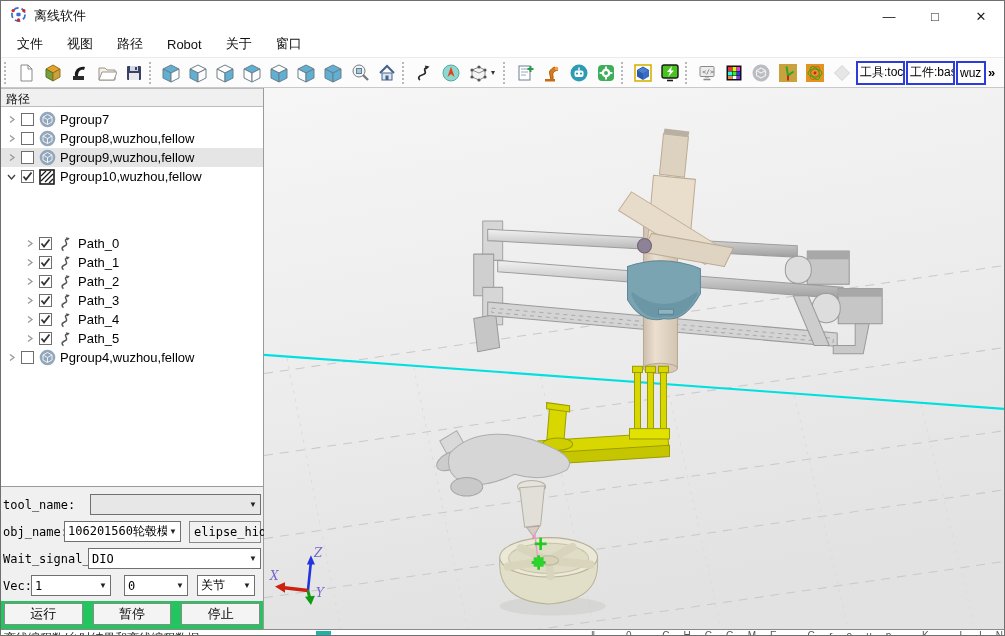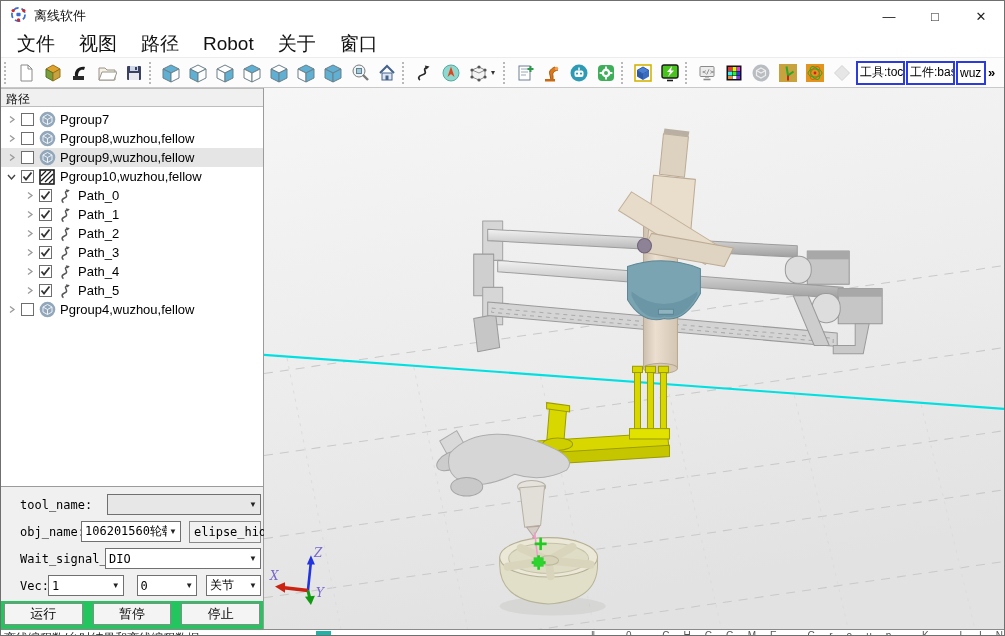--- a/index.html
+++ b/index.html
@@ -7,21 +7,21 @@
   .window { width:1005px; height:636px; border:1px solid #6f6f6f; display:flex; flex-direction:column; background:#fff; overflow:hidden; }
 
   
   .titlebar { height:30px; flex:0 0 30px; display:flex; align-items:center; padding-left:9px; background:#fff; }
   .title-text { font-size:13px; color:#111; margin-left:7px; }
   .win-controls { margin-left:auto; display:flex; height:100%; }
   .win-btn { width:46px; height:100%; display:flex; align-items:center; justify-content:center; font-size:13px; color:#222; cursor:default; }
 
   
   .menubar { height:26px; flex:0 0 26px; display:flex; align-items:center; background:#fff; padding-left:4px; }
-  .menu-item { font-size:19px; color:#111; padding:4px 12px; }
+  .menu-item { font-size:13px; color:#111; padding:4px 12px; }
 
   
   .toolbar { height:31px; flex:0 0 31px; display:flex; align-items:center; background:#fcfcfc; border-top:1px solid #ececec; border-bottom:1px solid #c9c9c9; padding-left:1px; overflow:hidden; }
   .tb-grip { width:5px; height:22px; border-left:2px dotted #b9b9b9; margin:0 3px 0 2px; }
   .tb-group { display:flex; align-items:center; }
   .tb-btn { width:27px; height:27px; display:flex; align-items:center; justify-content:center; }
   .tb-dd { width:10px; font-size:8px; color:#333; }
   .tool-chip { border:2px solid #2b3cd8; background:#fff; height:24px; display:flex; align-items:center; font-size:12px; color:#000; padding:0 2px; white-space:nowrap; overflow:hidden; margin-left:1px; }
   .chip-w46 { width:49px; } .chip-w28 { width:30px; }
   .tb-overflow { font-size:13px; font-weight:bold; margin-left:2px; }
@@ -32,21 +32,21 @@
   .panel-header { height:19px; flex:0 0 19px; background:#f0f0f0; border-top:1px solid #bdbdbd; border-bottom:1px solid #bdbdbd; font-size:12px; color:#111; padding:2px 5px; }
   .tree { flex:1 1 auto; background:#fff; border-bottom:1px solid #9b9b9b; overflow:hidden; padding-top:3px; }
   .tree-row { height:19px; display:flex; align-items:center; font-size:13px; color:#000; }
   .tree-row.selected { background:#e5e5e5; }
   .chev { width:17px; display:flex; align-items:center; justify-content:center; }
   .cb { width:13px; height:13px; border:1px solid #6e6e6e; background:#fff; margin:0 4px 0 1px; display:flex; align-items:center; justify-content:center; flex:0 0 13px; }
   .tree-ico { width:18px; height:17px; margin-right:4px; display:flex; align-items:center; justify-content:center; }
   .tree-label { white-space:nowrap; }
 
   
-  .form { flex:0 0 114px; background:#f0f0f0; padding:4px 2px 0 19px; }
+  .form { flex:0 0 114px; background:#f0f0f0; padding:4px 2px 0 2px; }
   .form-row { height:27px; display:flex; align-items:center; }
   .flabel { font-family:"DejaVu Sans Mono",monospace; font-size:12px; color:#000; white-space:nowrap; }
   .combo { height:21px; background:#fff; border:1px solid #707070; display:flex; align-items:center; font-size:12px; padding:0 3px; overflow:hidden; }
   .combo .ctext { white-space:nowrap; overflow:hidden; font-family:"DejaVu Sans Mono",monospace; }
   .combo .arrow { margin-left:auto; font-size:8px; color:#222; padding-left:2px; }
   .combo.gray { background:#e7e7e7; }
   .small-btn { height:22px; background:#f1f1f1; border:1px solid #8a8a8a; font-size:12px; font-family:"DejaVu Sans Mono",monospace; padding:0 4px; }
   .actions { flex:0 0 28px; display:flex; gap:10px; padding:2px 3px 4px 3px; background:#22c55e; }
   .action-btn { flex:1; height:22px; background:#f4f4f4; border:1px solid #8a8a8a; font-size:13px; color:#000; }
 
@@ -433,21 +433,21 @@
                 <g stroke="#1a1a1a" stroke-width="1.2">
                   <line x1="2" y1="7" x2="7" y2="2"></line>
                   <line x1="2" y1="12" x2="12" y2="2"></line>
                   <line x1="6" y1="13" x2="14" y2="5"></line>
                   <line x1="10" y1="14" x2="14" y2="10"></line>
                 </g>
               </svg>
             </span>
             <span class="tree-label">Pgroup10,wuzhou,fellow</span>
           </div>
-          <div class="tree-row" style="padding-left: 20px;">
+          <div class="tree-row" style="padding-left: 20px; margin-top: 48px;">
             <span class="chev">
               <svg width="8" height="9" viewBox="0 0 8 9">
                 <polyline points="2,1.5 6,4.5 2,7.5" fill="none" stroke="#9a9a9a" stroke-width="1.3"></polyline>
               </svg>
             </span>
             <span class="cb">
               <svg width="11" height="11" viewBox="0 0 11 11">
                 <polyline points="1.5,5.5 4,8.5 9.5,1.5" fill="none" stroke="#333" stroke-width="1.8"></polyline>
               </svg>
             </span>

